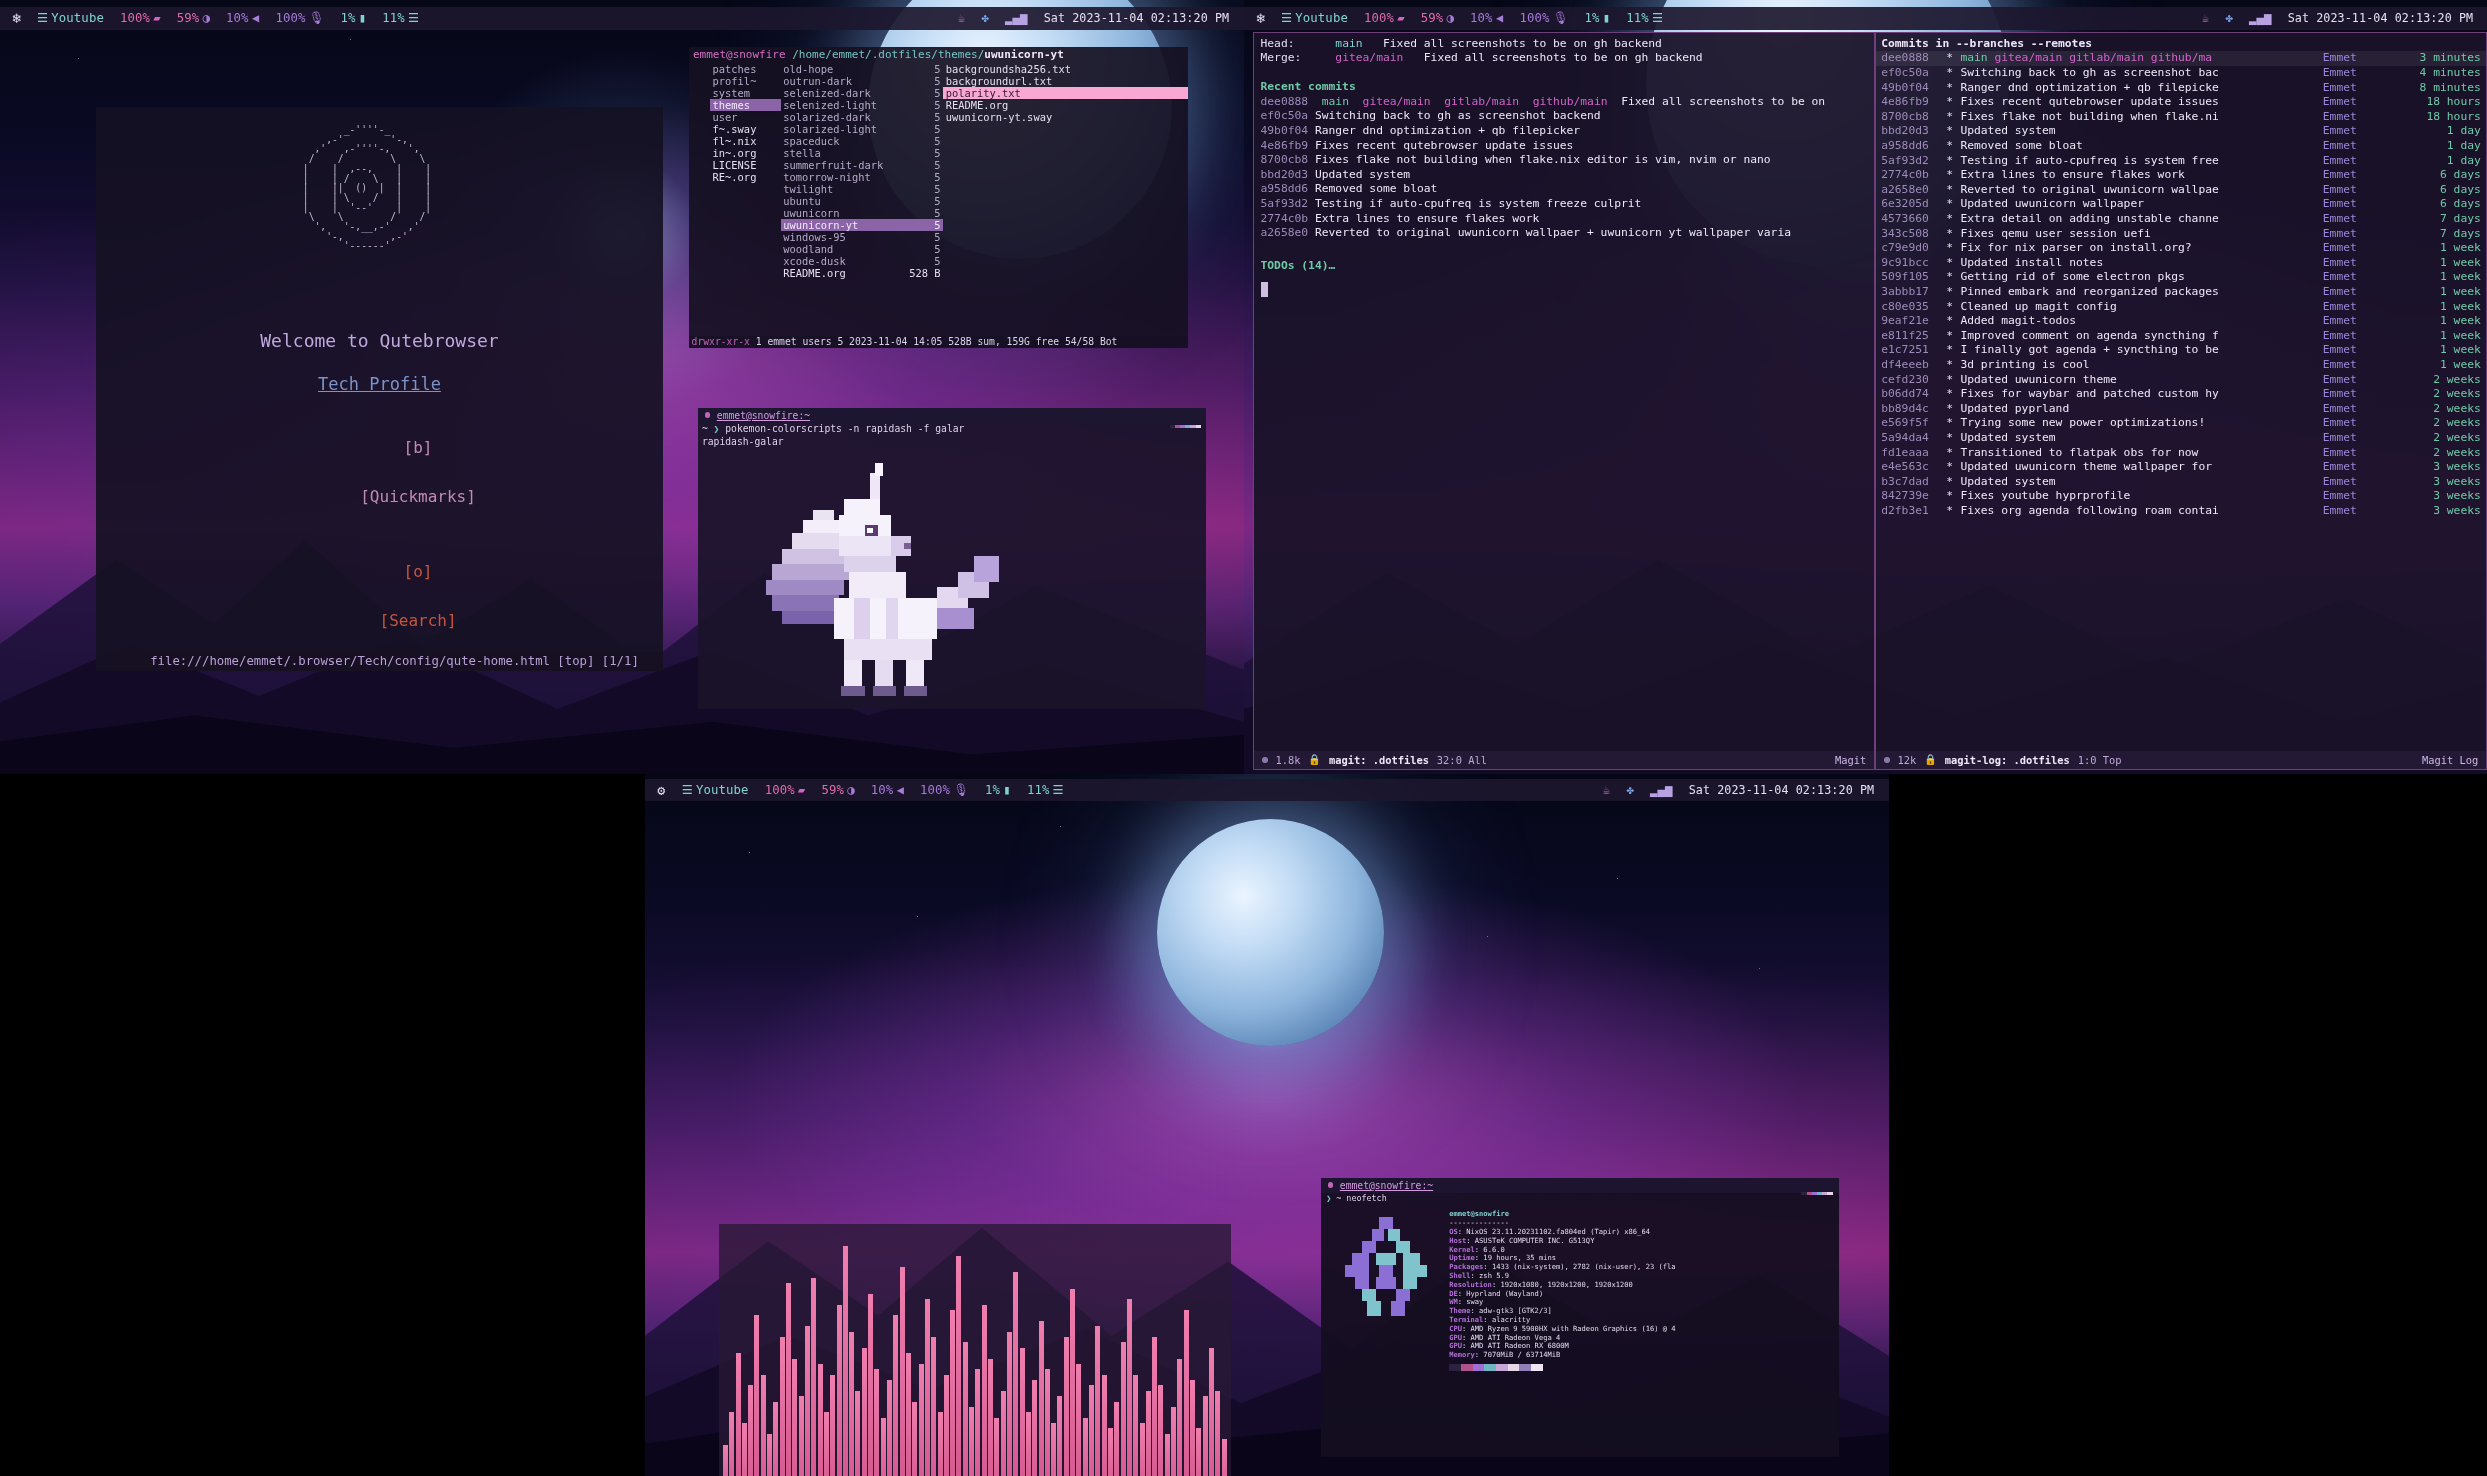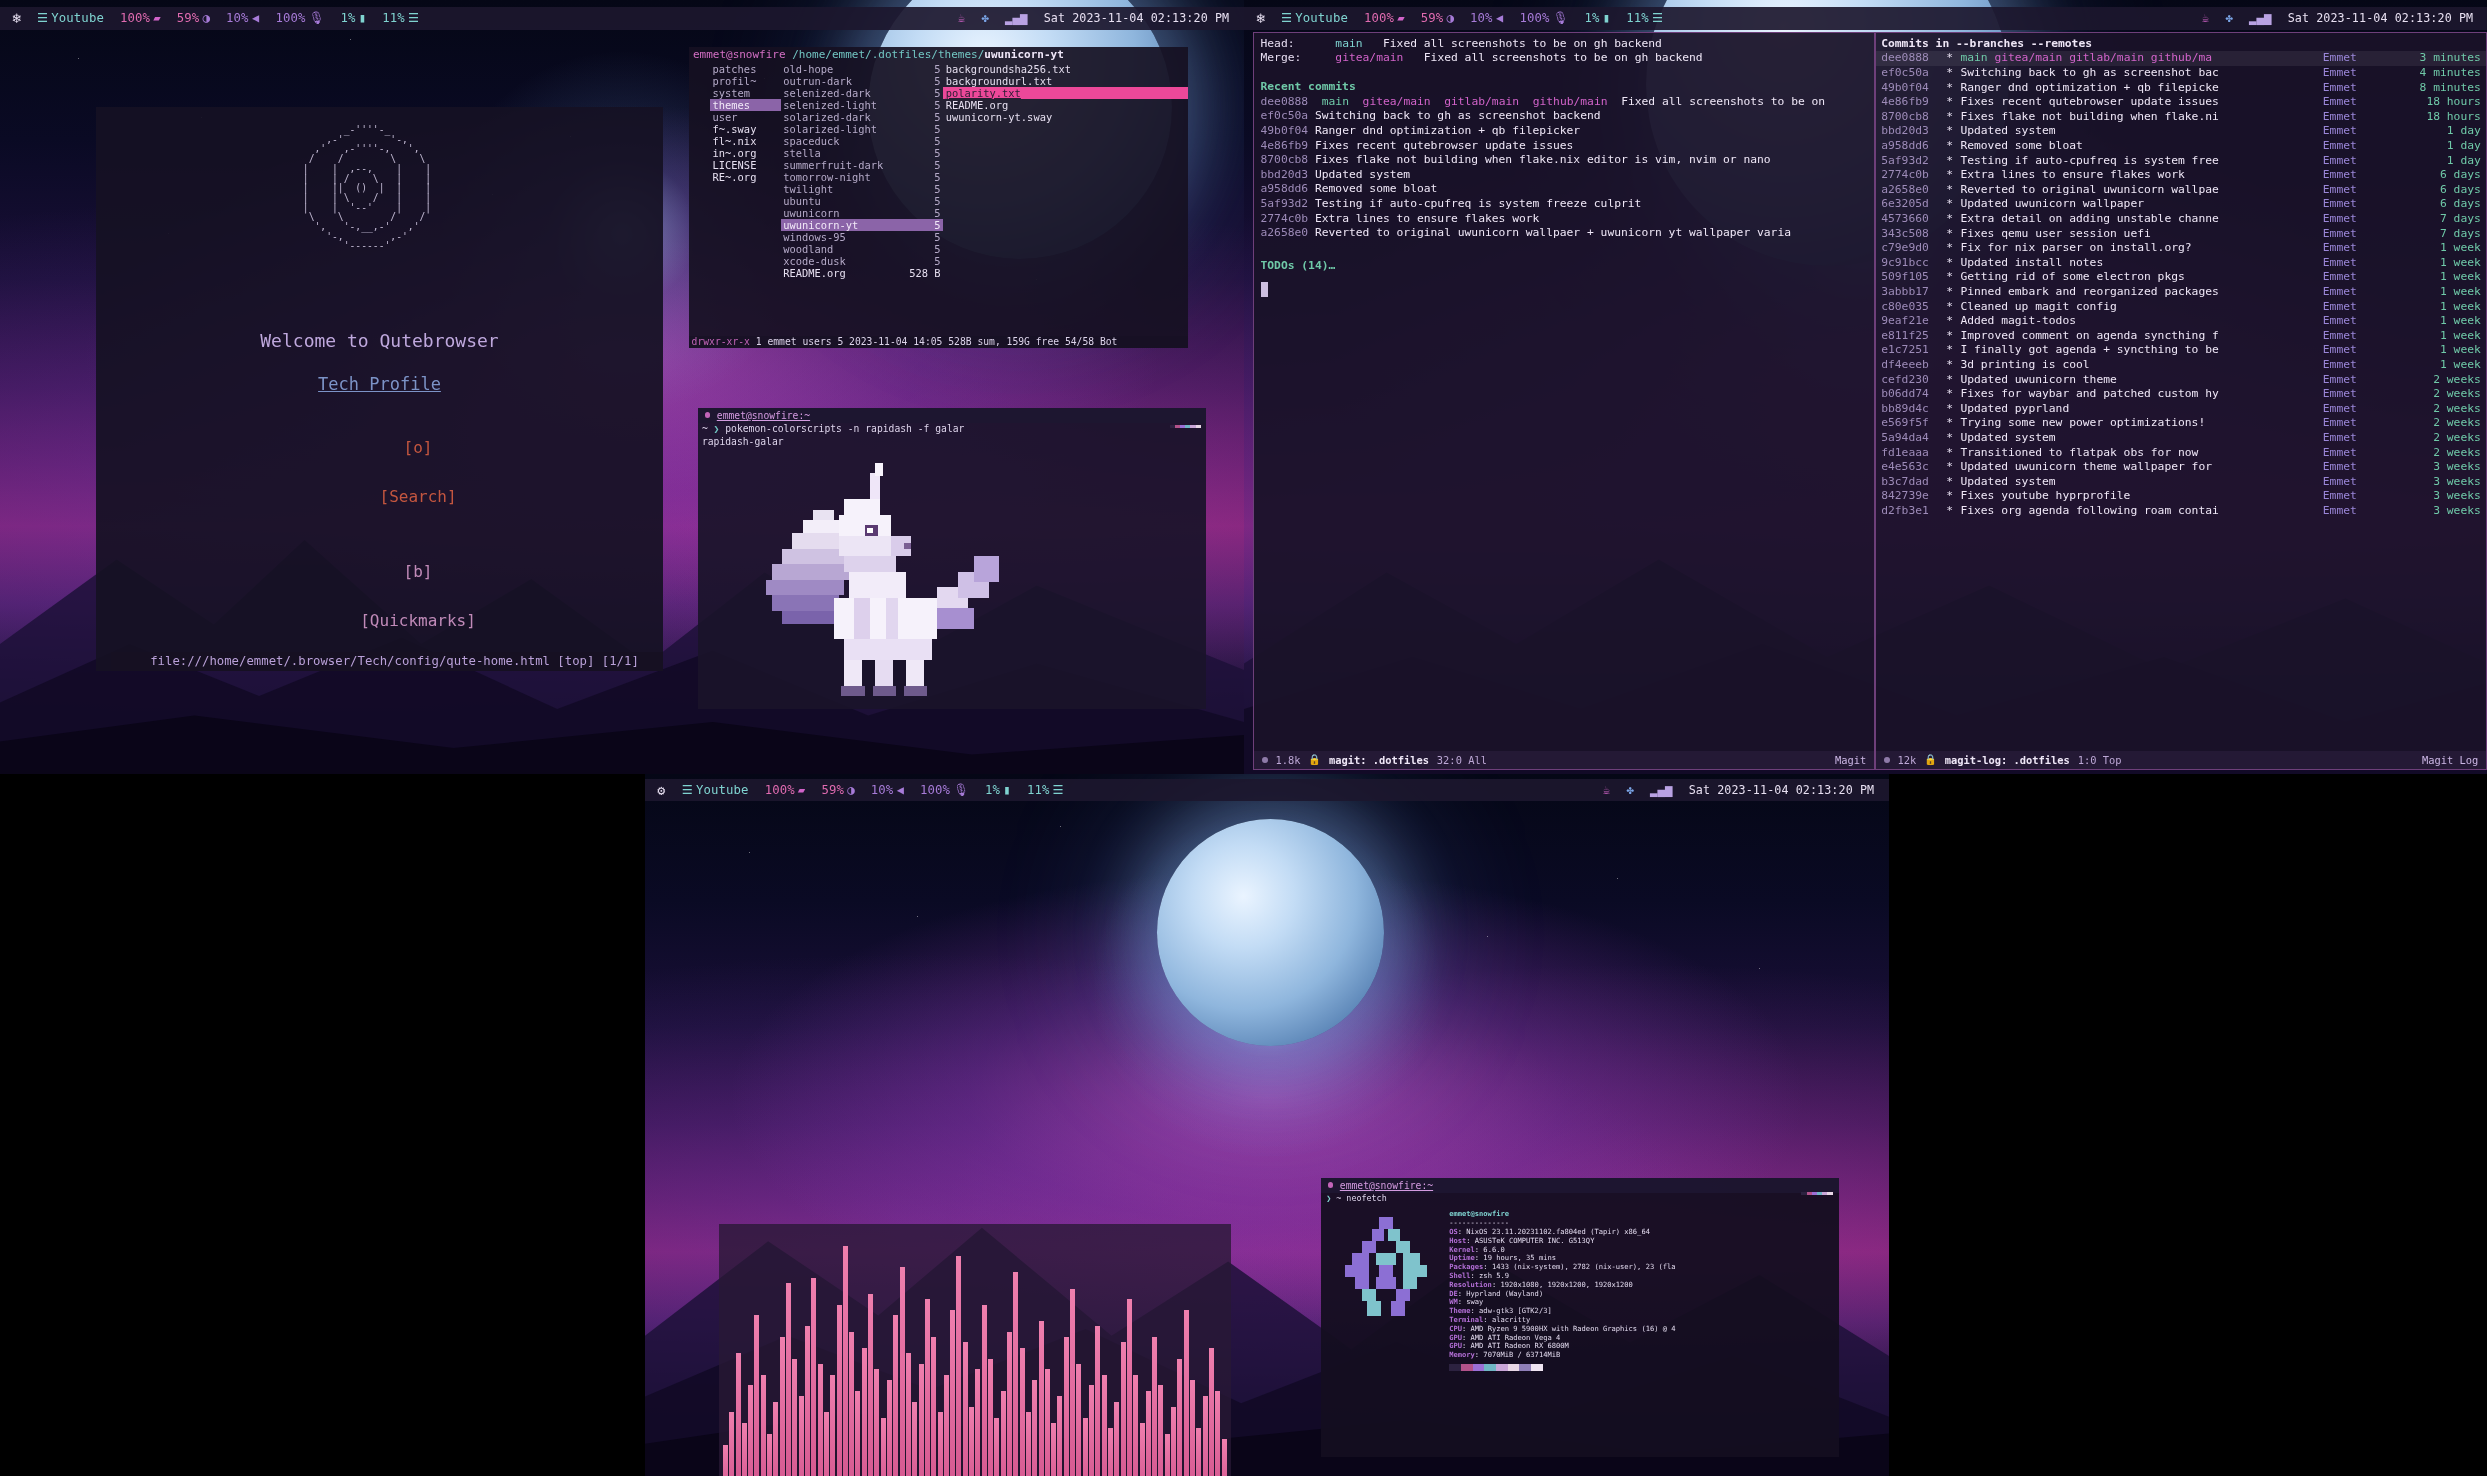--- a/index.html
+++ b/index.html
@@ -75,21 +75,21 @@
   #ranger { background:rgba(22,16,34,0.92); }
   .rgr-head { color:#d36fc4; padding:1.3px 3.9px; font-size:11px; white-space:nowrap; }
   .rgr-head .pth{color:#72c6c3;} .rgr-head .cur{color:#efe6f8; font-weight:bold;}
   .rgr-cols { display:flex; align-items:flex-start;padding-left:21px; }
   .rgr-col { font-size:10.4px; line-height:12px; }
   .rgr-col .row { white-space:nowrap; padding:0 2.6px; display:flex; }
   .rgr-col .nm { flex:1; }
   .rgr-col .sz { margin-left:9px; }
   .dirclr{color:#b5aac8;} .fileclr{color:#e6dff0;}
   .sel{ background:#8b64a8; color:#f2e9f8; }
-  .selw{ background:#ec4899; color:#2a1c33;text-decoration:underline; }
+  .selw{ background:#f9a8d4; color:#2a1c33; }
   .rgr-foot {
     position:absolute; left:0; bottom:0; width:100%;
     font-size:9.7px; white-space:nowrap; color:#ded5ec; padding:0.6px 2.6px;
     background:rgba(22,16,34,0.55);
   }
   .rgr-foot .perm{color:#c264b8;}
 
   
   #poke { background:rgba(26,19,42,0.93); }
   .poke-cmd{ font-size:9px; color:#ded5ec; padding:0.6px 3.9px; white-space:nowrap;}
@@ -318,29 +318,29 @@
  |    ||  ()  |  |    |
  |    | \    /   |    |
  |    |  '--'    |    |
   \    \        /    /
    ',   '-,__,-'   ,'
      '-,        ,-'
         '------'</pre>
     <div class="qtitle" style="top:223px;font-size:18px;">Welcome to Qutebrowser</div>
     <div class="qsub" style="top:267px;font-size:17px;">Tech Profile</div>
     <div class="qlinks" style="top:304px;font-size:16px;">
+      <div style="color:#c08ab8;">
+        <span>[b]</span>
+        <span> </span>
+        <span>[Quickmarks]</span>
+      </div>
       <div style="color:#c4563f;">
         <span>[o]</span>
         <span> </span>
         <span>[Search]</span>
-      </div>
-      <div style="color:#c08ab8;">
-        <span>[b]</span>
-        <span> </span>
-        <span>[Quickmarks]</span>
       </div>
       <div style="color:#bb63c4;">
         
         
         
       </div>
 
     </div>
     <div class="qstatus">file:///home/emmet/.browser/Tech/config/qute-home.html [top] [1/1]</div>
   </div>

